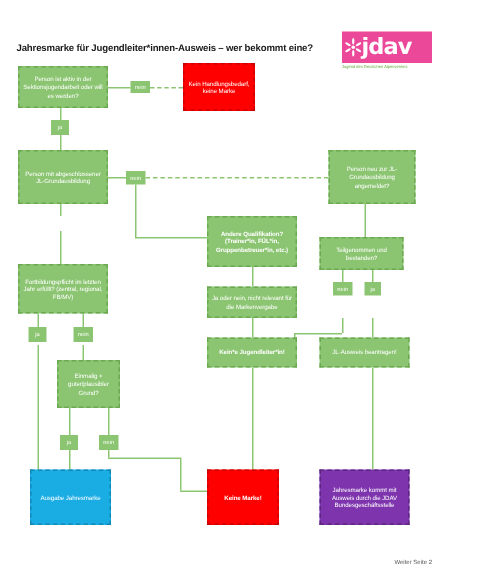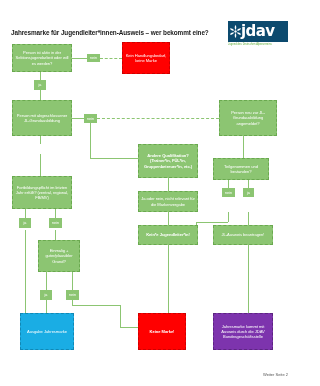--- a/index.html
+++ b/index.html
@@ -13,21 +13,21 @@
   .page{position:absolute;inset:0;}
 
   
   .title{
     position:absolute;left:11px;top:29px;width:200px;
     font-size:6.4px;font-weight:bold;color:#1a1a1a;
     letter-spacing:-0.1px;line-height:8px;
   }
   .logo{
     position:absolute;left:228px;top:21px;width:60px;height:21px;
-    background:#0c4a6e;
+    background:#ec4899;
   }
   .logo-word{
     position:absolute;left:13px;top:1px;
     font-size:15px;font-weight:bold;color:#ffffff;
     letter-spacing:-0.6px;line-height:19px;
     font-family:"DejaVu Sans",sans-serif;
   }
   .logo-flower{position:absolute;left:2px;top:4px;width:11px;height:13px;}
   .logo-sub{
     position:absolute;left:228px;top:43px;width:62px;

